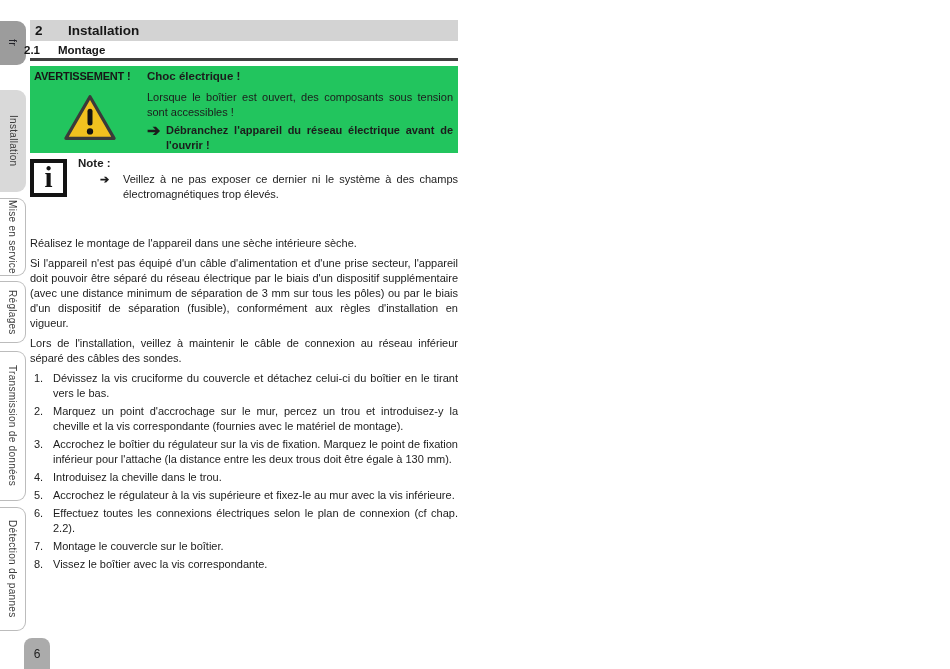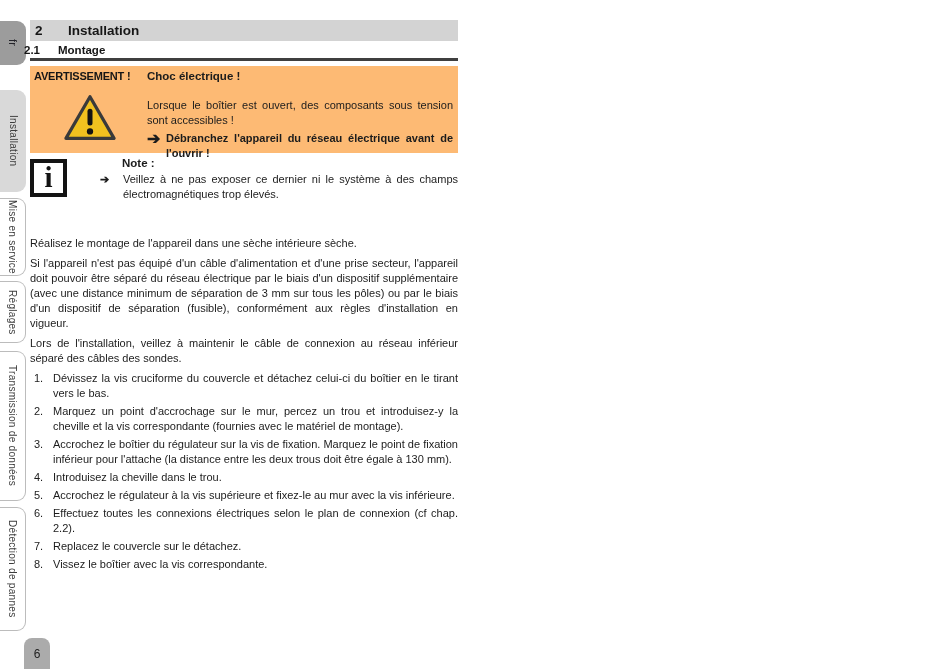--- a/index.html
+++ b/index.html
@@ -47,47 +47,47 @@
     display:flex; font-weight:bold; font-size:11.5px; color:#161616;
   }
   .section-row .num { width:36px; padding-left:2px; }
   .rule {
     position:absolute; left:30px; top:58px; width:428px; height:3px; background:#3f3f3f;
   }
 
   
   .warning-box {
     position:absolute; left:30px; top:66px; width:428px; height:87px;
-    background:#fdba74;
+    background:#22c55e;
   }
   .warning-label {
     position:absolute; left:4px; top:4px;
     font-weight:bold; font-size:11px; letter-spacing:-0.2px; color:#161616;
   }
   .warning-tri { position:absolute; left:32px; top:27px; }
   .warning-body { position:absolute; left:117px; top:4px; width:306px; }
-  .warning-title { font-weight:bold; font-size:11.5px; margin-bottom:16px; }
+  .warning-title { font-weight:bold; font-size:11.5px; margin-bottom:8px; }
   .warning-text { font-size:11px; line-height:15px; text-align:justify; }
   .action-row { display:flex; margin-top:3px; line-height:15px; }
   .action-row .arr { width:19px; flex:none; font-weight:bold; }
   .warning-box .action-row .txt { font-weight:bold; font-size:11px; text-align:justify; }
 
   
   .note-block { position:absolute; left:30px; top:157px; width:428px; }
   .note-icon {
     position:absolute; left:0; top:2px; width:37px; height:38px;
     border:4px solid #131313; background:#ffffff;
     display:flex; align-items:center; justify-content:center;
   }
   .note-icon .glyph {
     font-family:"Liberation Serif", serif; font-weight:bold;
     font-size:29px; line-height:1; color:#131313; margin-top:-2px;
   }
   .note-content { margin-left:48px; width:380px; }
-  .note-title { font-weight:bold; font-size:11.5px; margin-bottom:2px;margin-left:44px; }
+  .note-title { font-weight:bold; font-size:11.5px; margin-bottom:2px; }
   .note-text { font-size:11px; line-height:15px; text-align:justify; }
   .note-content .action-row { margin-left:22px; font-size:11px; }
   .note-content .action-row .arr { width:23px; font-weight:bold; }
   .note-content .action-row .txt { text-align:justify; }
 
   
   .flow {
     position:absolute; left:30px; top:236px; width:428px;
     font-size:11px; line-height:15px; color:#1c1c1c;
   }
@@ -191,21 +191,21 @@
       <div class="step">
         <span class="n">5.</span>
         <span class="t">Accrochez le régulateur à la vis supérieure et fixez-le au mur avec la vis inférieure.</span>
       </div>
       <div class="step">
         <span class="n">6.</span>
         <span class="t">Effectuez toutes les connexions électriques selon le plan de connexion (cf chap. 2.2).</span>
       </div>
       <div class="step">
         <span class="n">7.</span>
-        <span class="t">Replacez le couvercle sur le détachez.</span>
+        <span class="t">Montage le couvercle sur le boîtier.</span>
       </div>
       <div class="step">
         <span class="n">8.</span>
         <span class="t">Vissez le boîtier avec la vis correspondante.</span>
       </div>
     </div>
   </div>
 
 </div>
 

